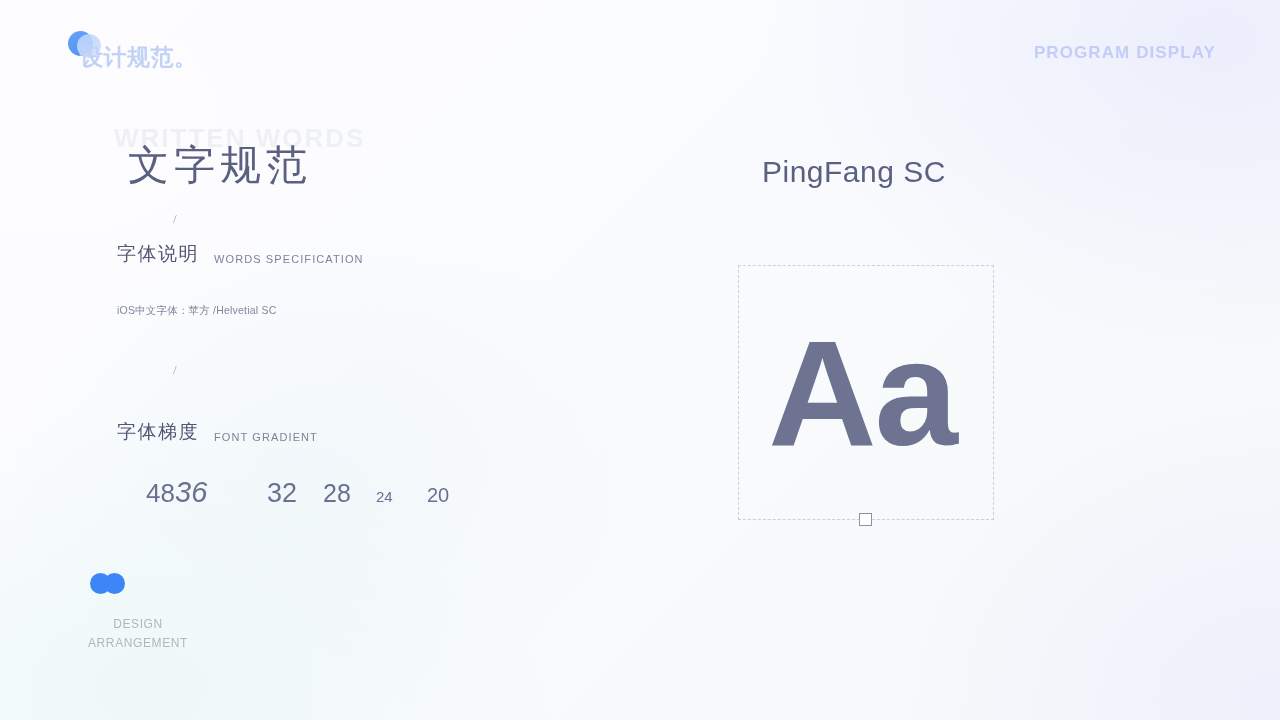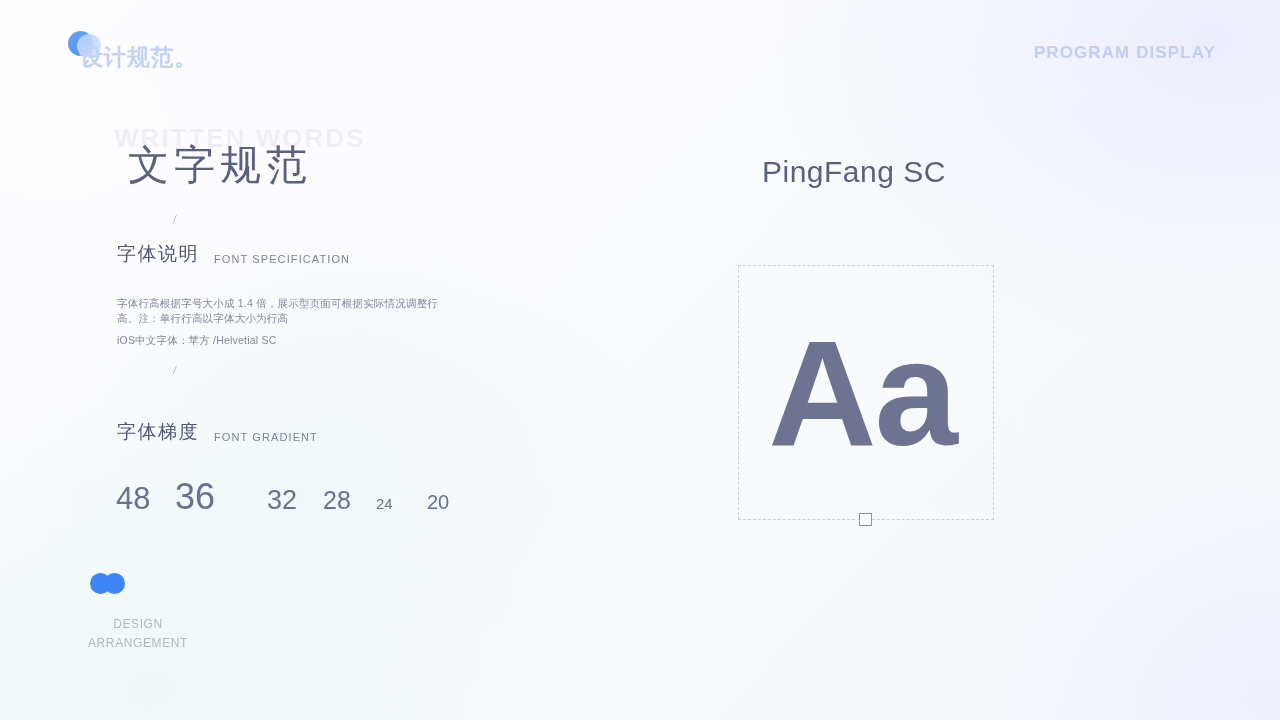--- a/index.html
+++ b/index.html
@@ -152,22 +152,22 @@
     top: 476px;
     display: flex;
     align-items: baseline;
     gap: 0;
   }
   .scale span {
     color: #6a7090;
     font-weight: 400;
     display: inline-block;
   }
-  .s48 { font-size: 31px; width: 59px; }
-  .s36 { font-size: 36px; width: 58px; }
+  .s48 { font-size: 26px; width: 59px; text-align: right; }
+  .s36 { font-size: 29px; width: 58px; font-style: italic; }
   .s32 { font-size: 27px; width: 56px; margin-left: 34px; }
   .s28 { font-size: 25px; width: 53px; }
   .s24 { font-size: 15px; width: 51px; }
   .s20 { font-size: 20px; }
 
   
   .footer-dots {
     position: absolute;
     left: 90px;
     top: 573px;
@@ -252,24 +252,23 @@
     <span class="logo-text">设计规范。</span>
   </div>
 
   <div class="program-display">PROGRAM DISPLAY</div>
 
   <div class="watermark">WRITTEN WORDS</div>
   <div class="main-title">文字规范</div>
 
   <div class="slash" style="left:173px; top:211px;">/</div>
   <div class="sec-cn" style="left:117px; top:241px;">字体说明</div>
-  <div class="sec-en" style="left:214px; top:253px;">FONT SPECIFICATION</div>
+  <div class="sec-en" style="left:214px; top:253px;">WORDS SPECIFICATION</div>
 
   <div class="body-block">
-    <p class="body-para">字体行高根据字号大小成 1.4 倍，展示型页面可根据实际情况调整行高。注：单行行高以字体大小为行高</p>
     <p class="body-line">iOS中文字体：苹方 /Helvetial SC</p>
   </div>
 
   <div class="slash" style="left:173px; top:362px;">/</div>
   <div class="sec-cn" style="left:117px; top:419px;">字体梯度</div>
   <div class="sec-en" style="left:214px; top:431px;">FONT GRADIENT</div>
 
   <div class="scale">
     <span class="s48">48</span>
     <span class="s36">36</span>

